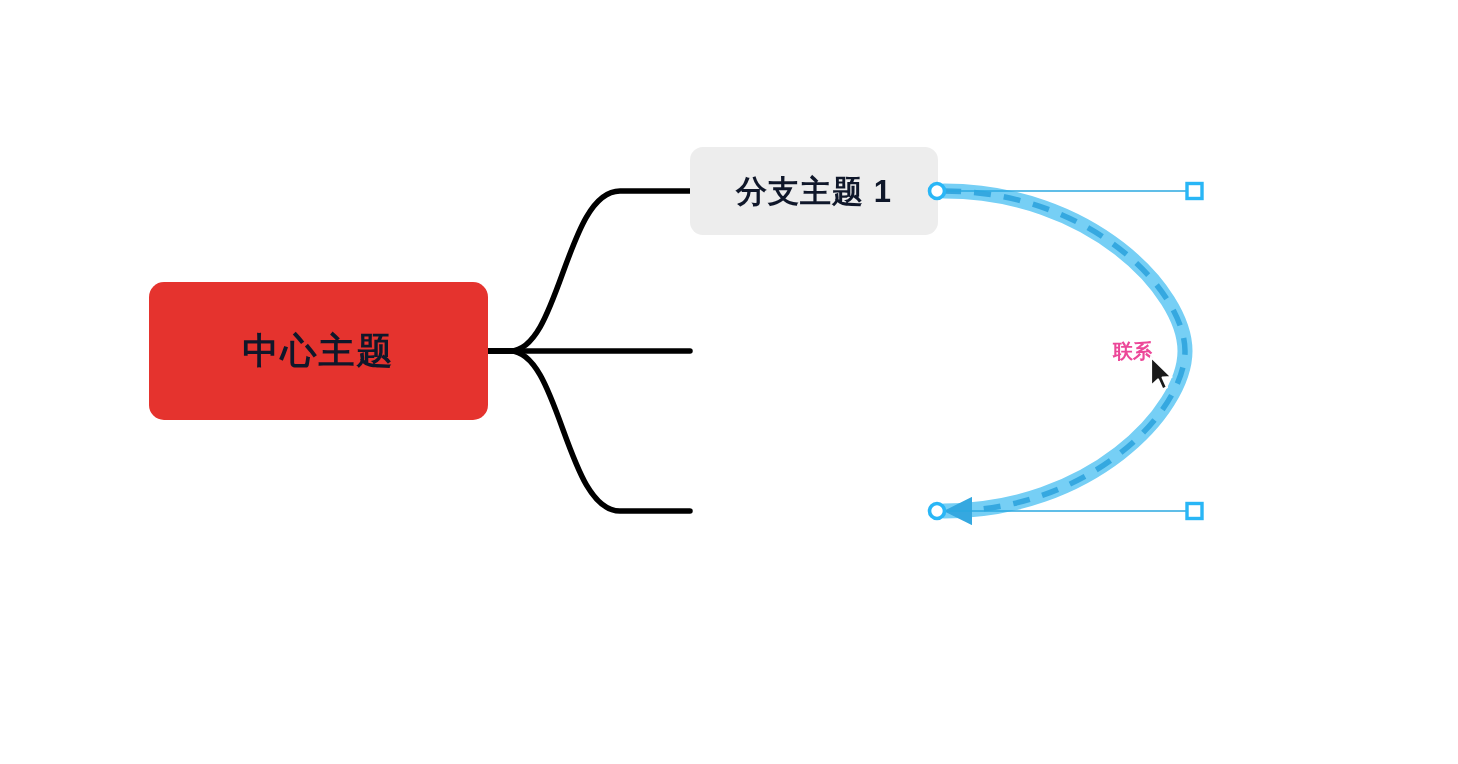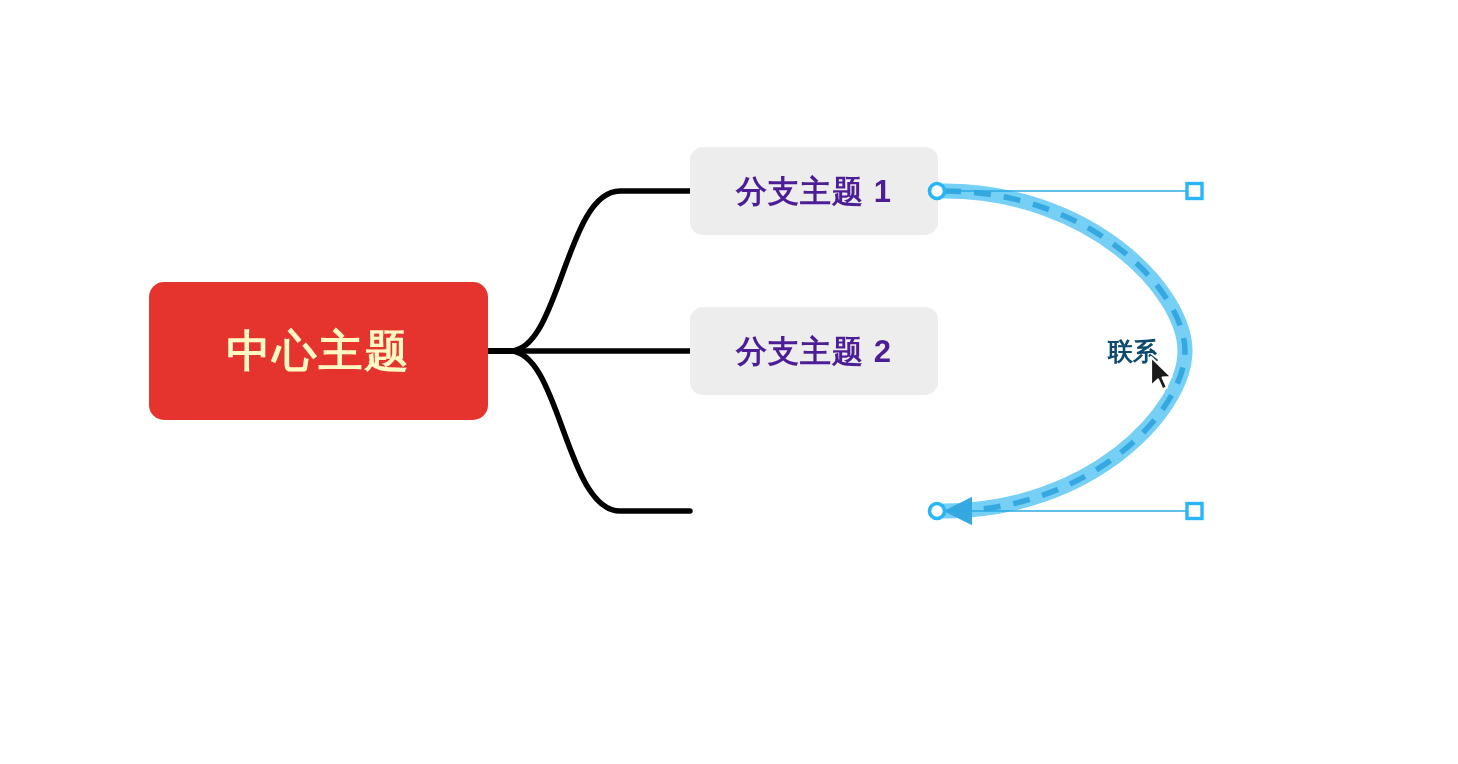--- a/index.html
+++ b/index.html
@@ -40,51 +40,51 @@
   .node-center {
     left: 149px;
     top: 282px;
     width: 339px;
     height: 138px;
     background: #E5332E;
     border-radius: 15px;
     justify-content: center;
   }
   .node-center .node-text {
-    color: #fef9c3;
-    font-size: 44px;
+    color: #0f172a;
+    font-size: 36px;
     font-weight: 700;
     letter-spacing: 2px;
     line-height: 1;
   }
   .node-branch {
     left: 690px;
     width: 248px;
     height: 88px;
     background: #EDEDED;
     border-radius: 13px;
     justify-content: center;
   }
   .node-branch .node-text {
-    color: #4c1d95;
+    color: #0f172a;
     font-size: 31px;
     font-weight: 700;
     letter-spacing: 1px;
     line-height: 1;
   }
   #node-b1 { top: 147px; }
   #node-b2 { top: 307px; }
   #node-b3 { top: 467px; }
 
   .rel-label {
     position: absolute;
     z-index: 4;
-    font-size: 25px;
+    font-size: 20px;
     font-weight: 700;
-    color: #0c4a6e;
+    color: #ec4899;
     line-height: 1;
     transform: translate(-50%, -50%);
     white-space: nowrap;
   }
 
   #cursor {
     position: absolute;
     left: 1146px;
     top: 353px;
     width: 28px;
@@ -128,23 +128,20 @@
   </svg>
 
   <div class="node node-center" id="node-center">
     <span class="node-text">中心主题</span>
   </div>
 
   <div class="node node-branch" id="node-b1">
     <span class="node-text">分支主题 1</span>
   </div>
 
-  <div class="node node-branch" id="node-b2">
-    <span class="node-text">分支主题 2</span>
-  </div>
 
 
   <div class="rel-label" style="left:1133px; top:351px;">联系</div>
 
   <svg id="cursor" viewBox="0 0 28 42" xmlns="http://www.w3.org/2000/svg">
     <path d="M5 4 L5 33 L12 26.5 L16.5 36.5 L21 34.3 L16.6 24.6 L25.5 24 Z" fill="#1A1A1A" stroke="#FFFFFF" stroke-width="2.2" stroke-linejoin="round"></path>
   </svg>
 
 </div>
 

